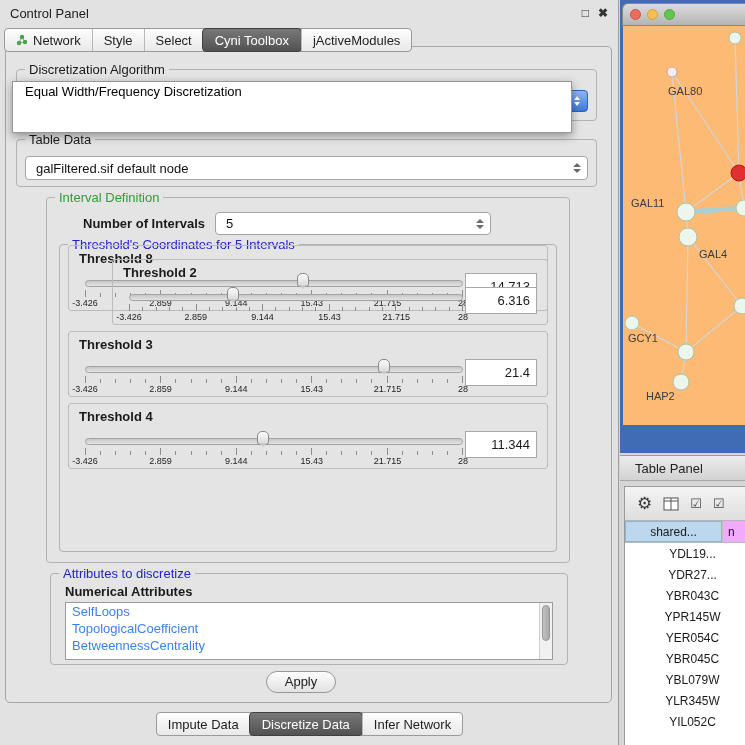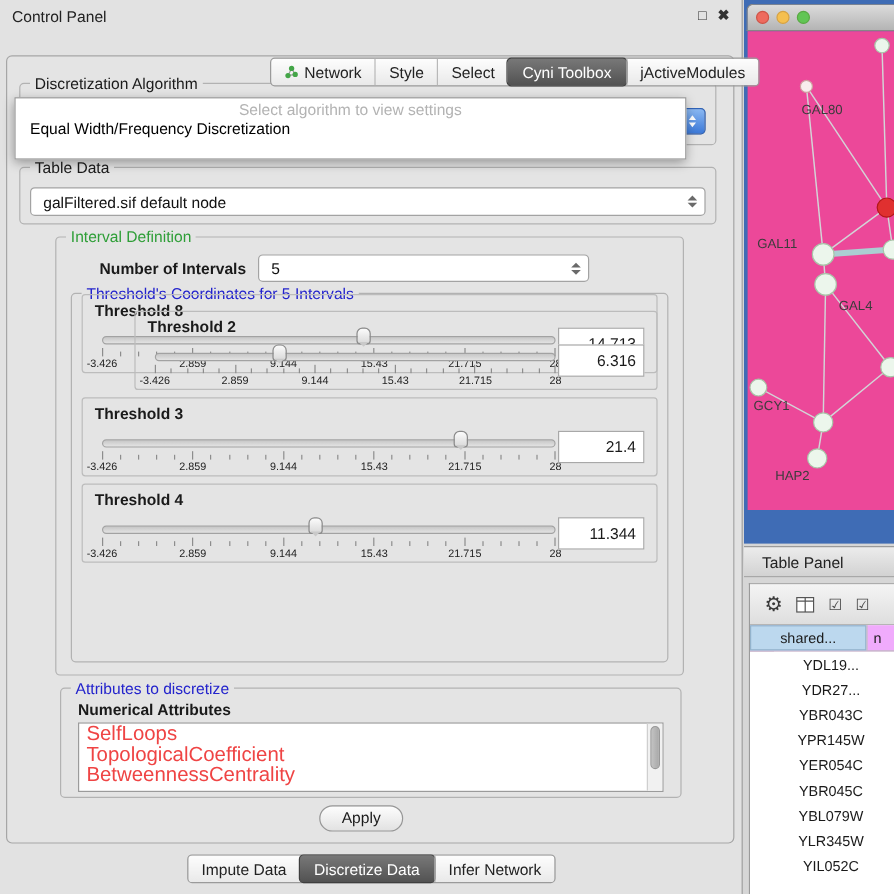--- a/index.html
+++ b/index.html
@@ -7,21 +7,21 @@
               font-family:"Liberation Sans", sans-serif; font-size:13px; color:#1a1a1a; }
 
   
   .control-panel { position:absolute; left:0; top:0; width:619px; height:745px;
                    background:#e2e2e2; border-right:1px solid #9e9e9e; }
   .cp-titlebar { height:26px; display:flex; align-items:center; padding:0 10px;
                  font-size:13px; color:#222; }
   .cp-titlebar .win-icons { margin-left:auto; display:flex; gap:9px; font-size:12px; color:#333; }
   .cp-titlebar .win-icons span { cursor:default; }
 
-  .tab-row { position:absolute; left:15px; top:28px; width:100%; display:flex; justify-content:flex-end; z-index:3;margin-top:20px; }
+  .tab-row { position:absolute; left:4px; top:28px; width:100%; display:flex; justify-content:flex-start; z-index:3; }
   .tab-group { display:flex; align-items:stretch; border:1px solid #9a9a9a; border-radius:4px;
                background:linear-gradient(#fdfdfd,#e9e9e9); height:24px; }
   .tab { display:flex; align-items:center; gap:5px; padding:0 11px; font-size:13px; color:#222;
          border-left:1px solid #b8b8b8; white-space:nowrap; }
   .tab:first-child { border-left:none; }
   .tab.selected { background:linear-gradient(#787878,#525252); color:#fff;
                   border-radius:4px; margin:-1px; border:1px solid #3f3f3f; padding:0 12px; }
 
   .content { position:absolute; left:5px; right:6px; top:46px; bottom:42px;
              background:#e4e4e4; border:1px solid #a6a6a6; border-radius:5px; }
@@ -91,21 +91,21 @@
   .ticks i { width:1px; background:#8d8d8d; height:4px; margin-top:3px; }
   .ticks i.major { height:7px; margin-top:0; }
   .tick-labels { position:absolute; left:0; right:0; top:26px; height:10px; }
   .tick-labels span { position:absolute; transform:translateX(-50%); font-size:9px; color:#222;
                       white-space:nowrap; }
 
   #attr-group { left:44px; top:526px; width:518px; height:92px; }
   #attr-subtitle { position:absolute; left:14px; top:10px; font-weight:bold; }
   #attr-list { position:absolute; left:14px; right:14px; top:28px; height:58px; background:#fff;
                border:1px solid #9b9b9b; overflow:hidden; }
-  .attr-item { font-size:17px; line-height:17px; padding-left:6px; color:#ef4444; }
+  .attr-item { font-size:13px; line-height:17px; padding-left:6px; color:#3b82f6; }
   #attr-scrollbar { position:absolute; right:0; top:0; bottom:0; width:13px; background:#f1f1f1;
                     border-left:1px solid #cfcfcf; }
   #attr-scrollbar .thumb-v { position:absolute; left:2px; right:2px; top:2px; height:36px;
                              background:linear-gradient(90deg,#c2c2c2,#a9a9a9); border-radius:5px;
                              border:1px solid #979797; }
 
   #apply-btn { position:absolute; left:260px; top:624px; width:70px; height:22px;
                background:linear-gradient(#fdfdfd,#e2e2e2); border:1px solid #979797;
                border-radius:11px; font-size:13px; text-align:center; line-height:20px; }
 
@@ -115,21 +115,21 @@
   
   .desktop { position:absolute; left:620px; top:0; width:125px; height:453px; background:#3f6cb5; }
   .net-window { position:absolute; left:2px; top:3px; right:0; height:446px; }
   .net-titlebar { height:23px; background:linear-gradient(#dcdcdc,#b4b4b4);
                   border:1px solid #868686; border-right:none; border-radius:6px 0 0 0;
                   display:flex; align-items:center; gap:6px; padding-left:7px; }
   .light { width:11px; height:11px; border-radius:50%; }
   .light.red    { background:#ee6a5e; border:1px solid #ce5347; }
   .light.yellow { background:#f5bf4f; border:1px solid #d6a243; }
   .light.green  { background:#61c554; border:1px solid #58a942; }
-  .net-canvas { position:absolute; left:1px; right:0; top:23px; bottom:24px; background:#ec4899; }
+  .net-canvas { position:absolute; left:1px; right:0; top:23px; bottom:24px; background:#fdba74; }
   #network-svg { width:100%; height:100%; }
   #network-svg text { font:11px "Liberation Sans", sans-serif; fill:#3c3c3c; }
 
   .tp-headerbar { position:absolute; left:620px; top:455px; right:0; height:26px;
                   background:linear-gradient(#ececec,#d2d2d2); border-top:1px solid #9a9a9a;
                   border-bottom:1px solid #a8a8a8; display:flex; align-items:center;
                   padding-left:15px; font-size:13px; color:#222; }
 
   .table-window { position:absolute; left:624px; top:486px; right:0; bottom:0; background:#fff;
                   border-left:1px solid #9a9a9a; border-top:1px solid #9a9a9a; }
@@ -194,21 +194,20 @@
       <div class="gtitle">Discretization Algorithm</div>
       <div class="combo" id="algo-combo">
         <span class="blue-cap">
             <span class="up"></span>
             <span class="down"></span>
           </span>
       </div>
     </div>
 
     <div id="algo-popup">
-      <div class="popup-placeholder">Select algorithm to view settings</div>
       <div id="popup-options">
           <div class="popup-option">Equal Width/Frequency Discretization</div>
         </div>
     </div>
 
     <div class="groupbox" id="tabledata-group">
       <div class="gtitle">Table Data</div>
       <div class="combo" id="tabledata-combo">
         <span>galFiltered.sif default node</span>
         <span class="arrows">

